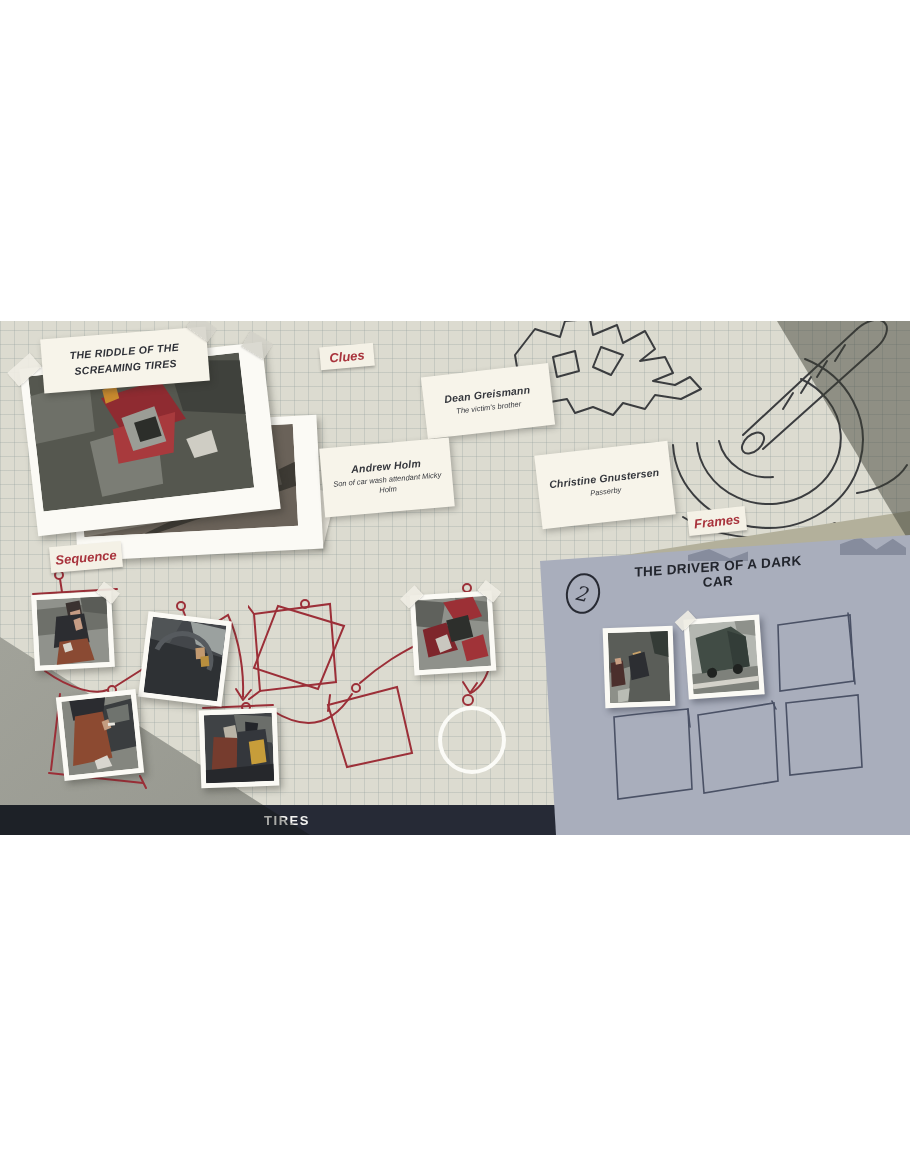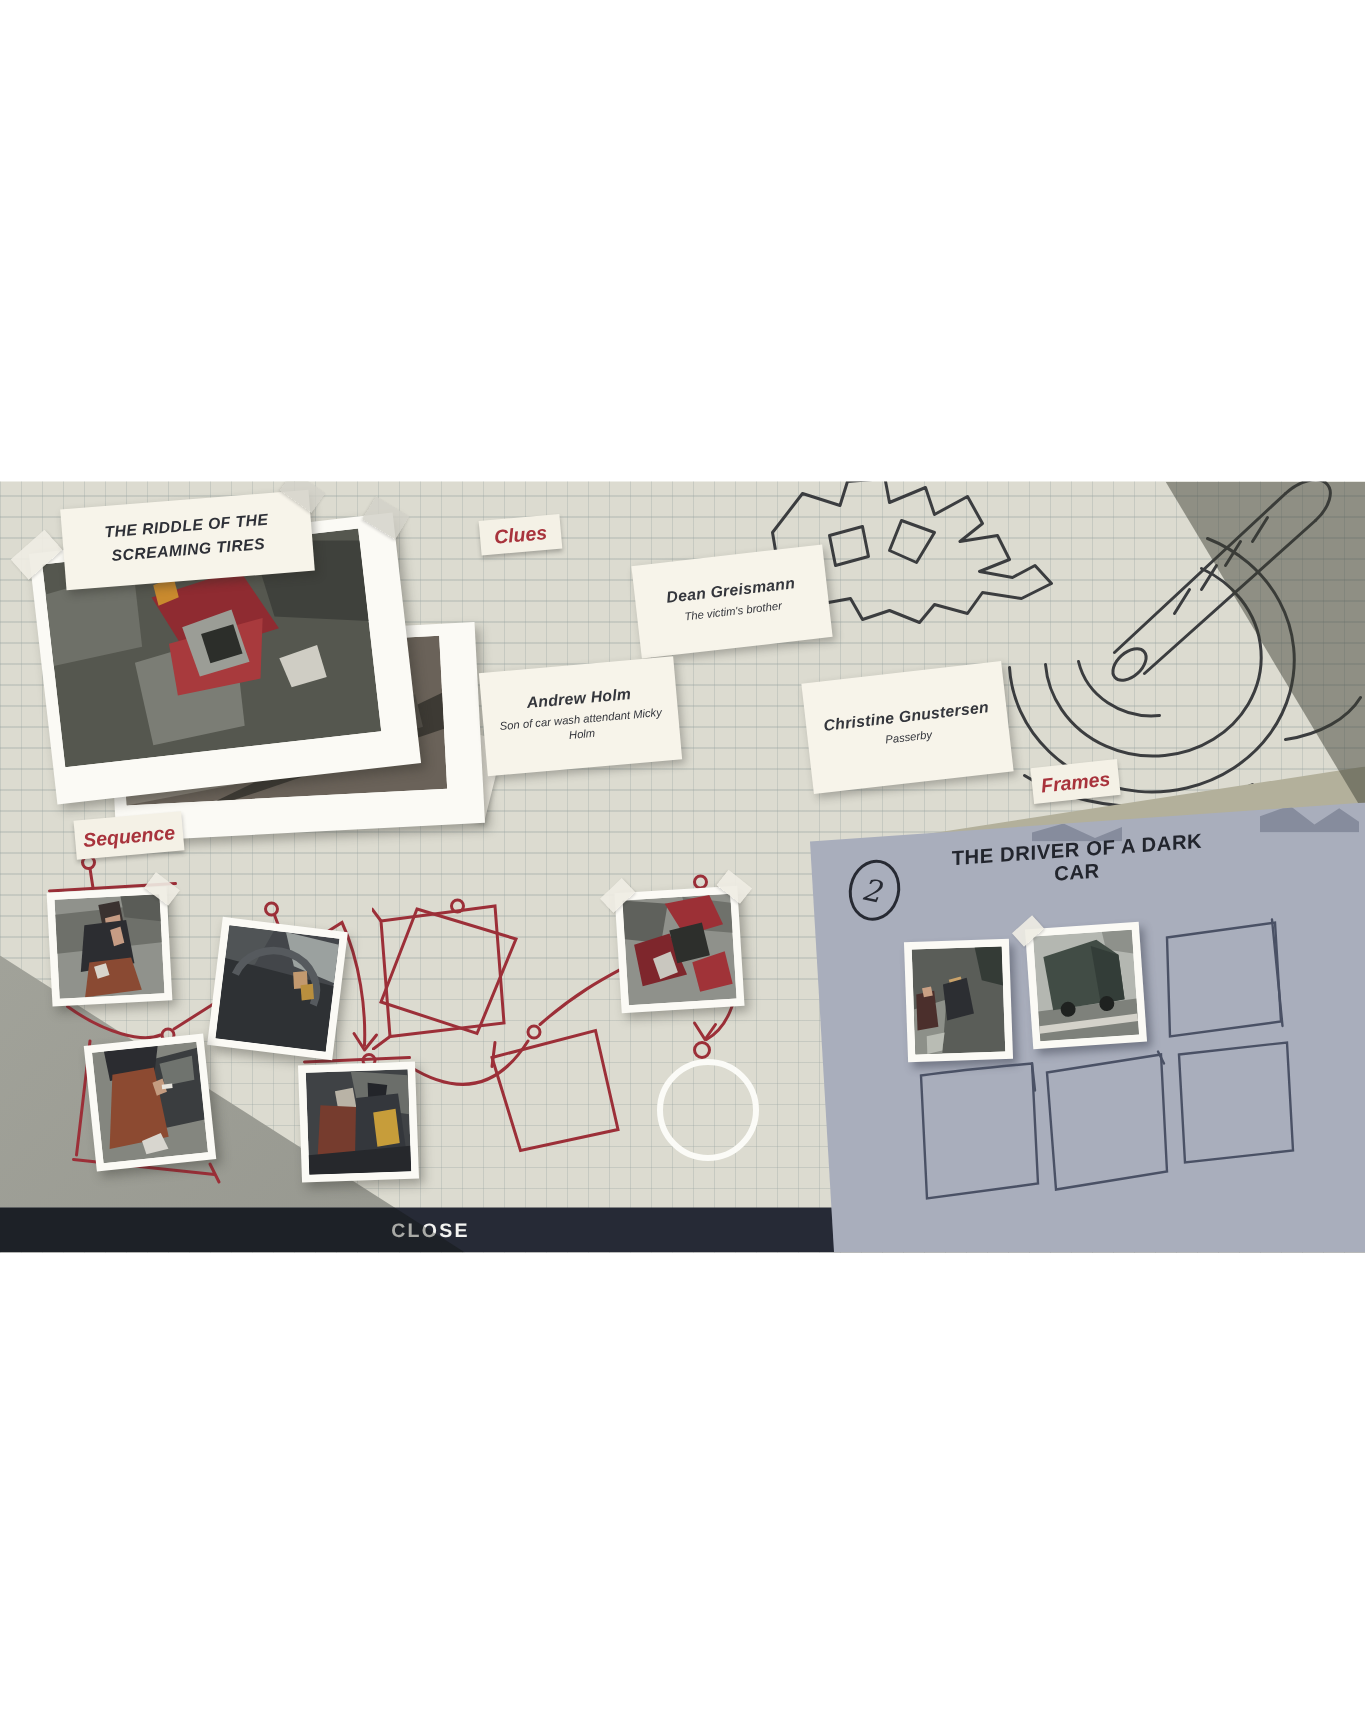--- a/index.html
+++ b/index.html
@@ -246,21 +246,21 @@
         <polygon points="6,30 30,24 40,52 10,58" fill="#7e262c"></polygon>
         <polygon points="30,22 52,18 56,40 34,44" fill="#2d2f2c"></polygon>
         <polygon points="18,40 30,36 34,50 22,54" fill="#c9c7bf"></polygon>
         <polygon points="44,44 66,38 70,60 48,64" fill="#a03338"></polygon>
       </svg>
       <div class="abs tape lite" style="left:-8px;top:-5px;width:20px;height:13px;transform:rotate(-40deg)"></div>
       <div class="abs tape lite" style="right:-8px;top:-6px;width:20px;height:13px;transform:rotate(42deg)"></div>
     </div>
 
     <div class="abs close-bar">
-      <span class="close-lbl">CLOSE</span>
+      <span class="close-lbl">TIRES</span>
     </div>
     <div class="abs bar-shade"></div>
 
     <div class="abs khaki"></div>
 
     <div class="abs board">
       <div class="board-shade" style="left:840px;top:216px;width:66px;height:18px;clip-path:polygon(0 40%,30% 0,55% 70%,80% 10%,100% 60%,100% 100%,0 100%)"></div>
       <div class="board-shade" style="left:688px;top:228px;width:60px;height:12px;clip-path:polygon(0 50%,35% 0,70% 80%,100% 20%,100% 100%,0 100%)"></div>
 
       <div class="bphoto" style="left:604px;top:306px;width:60px;height:70px;padding:5px;transform:rotate(-2deg)">

